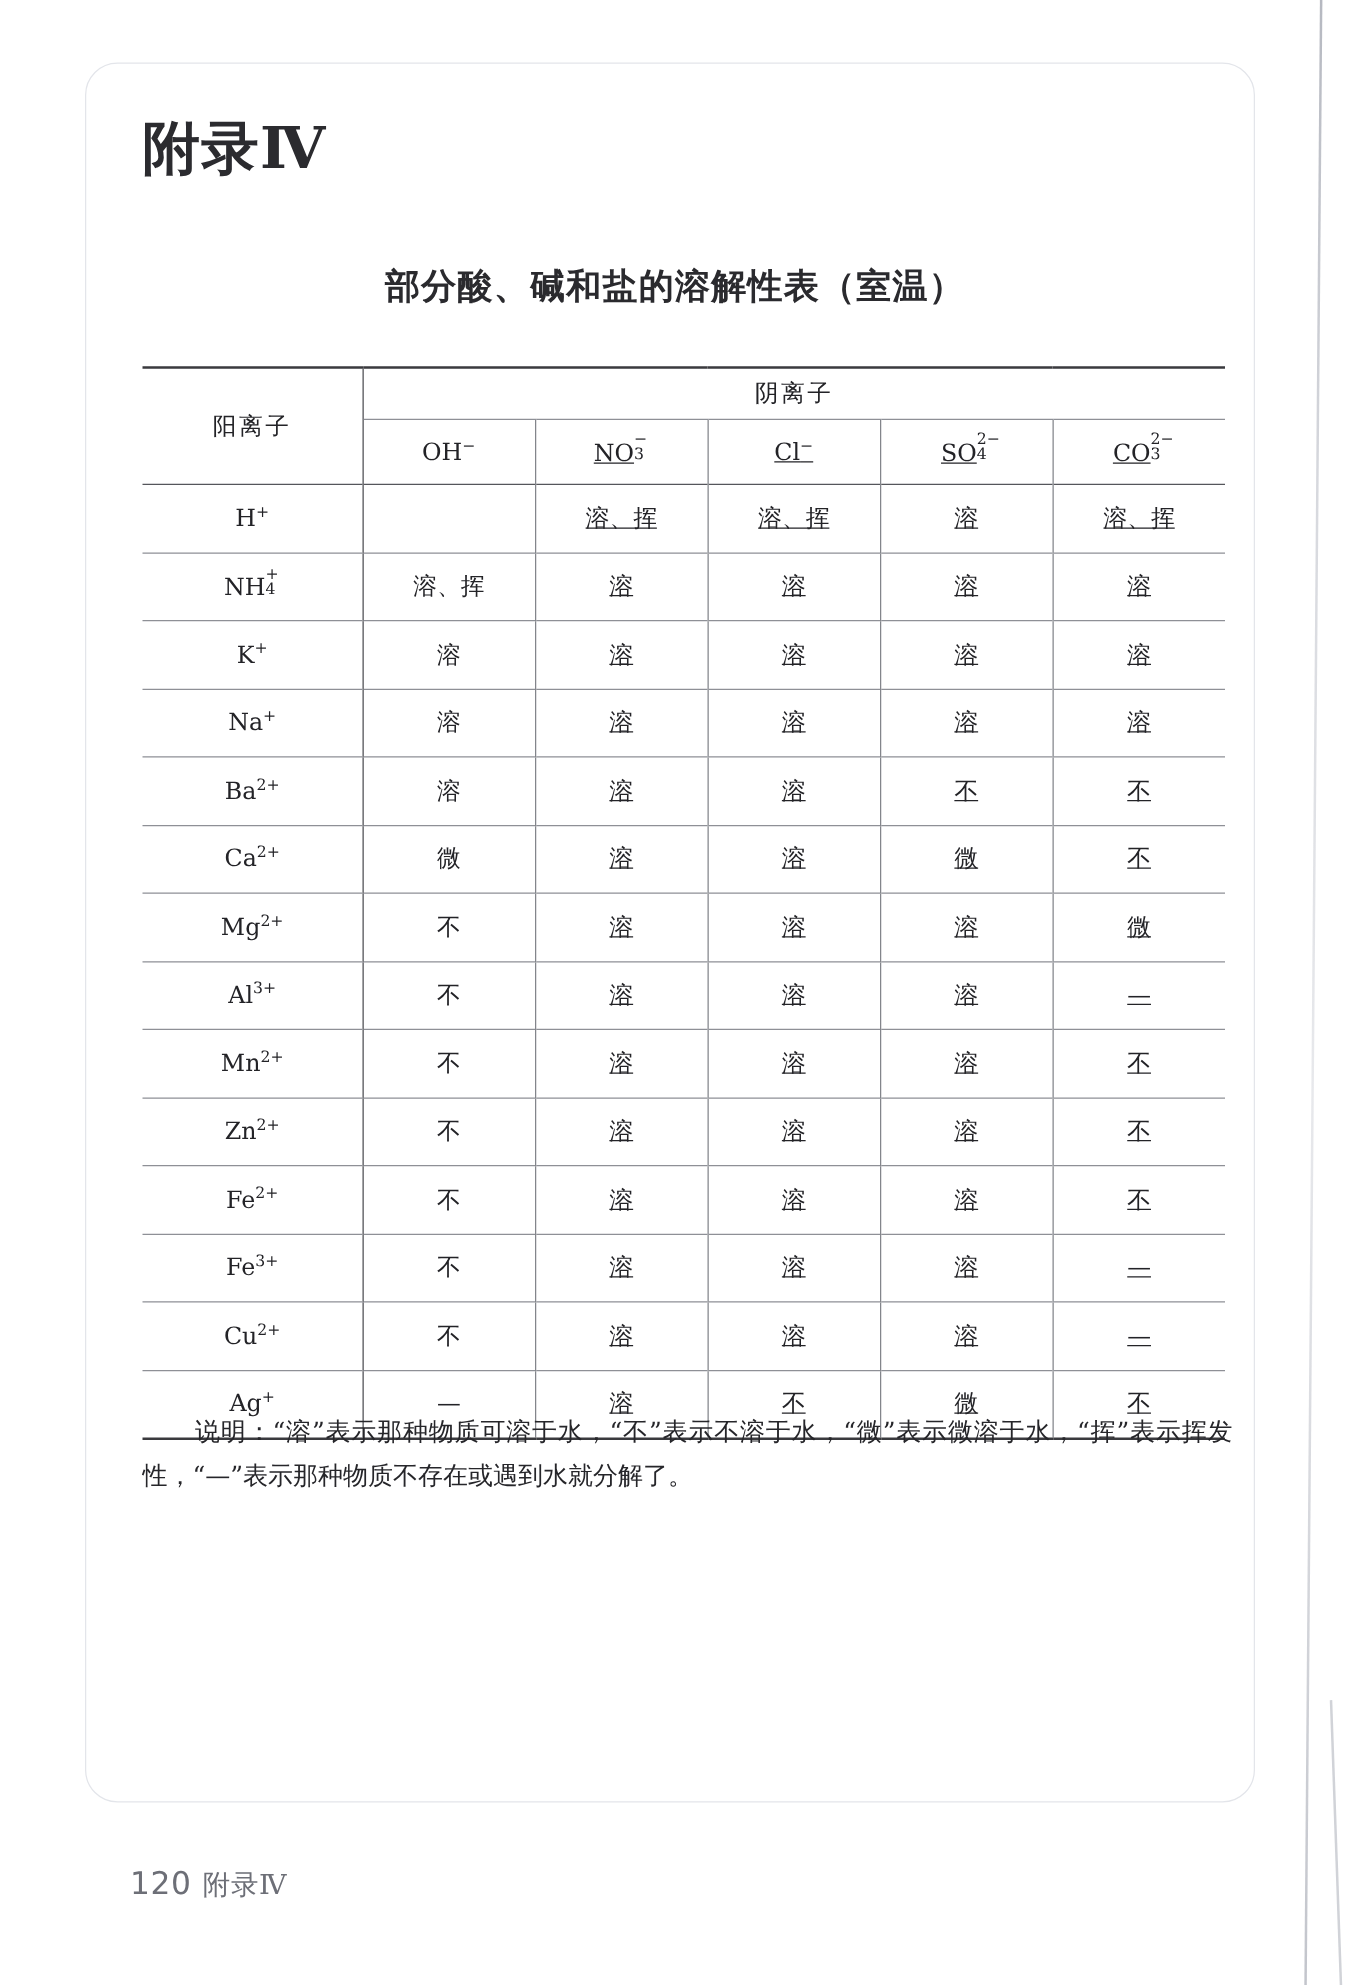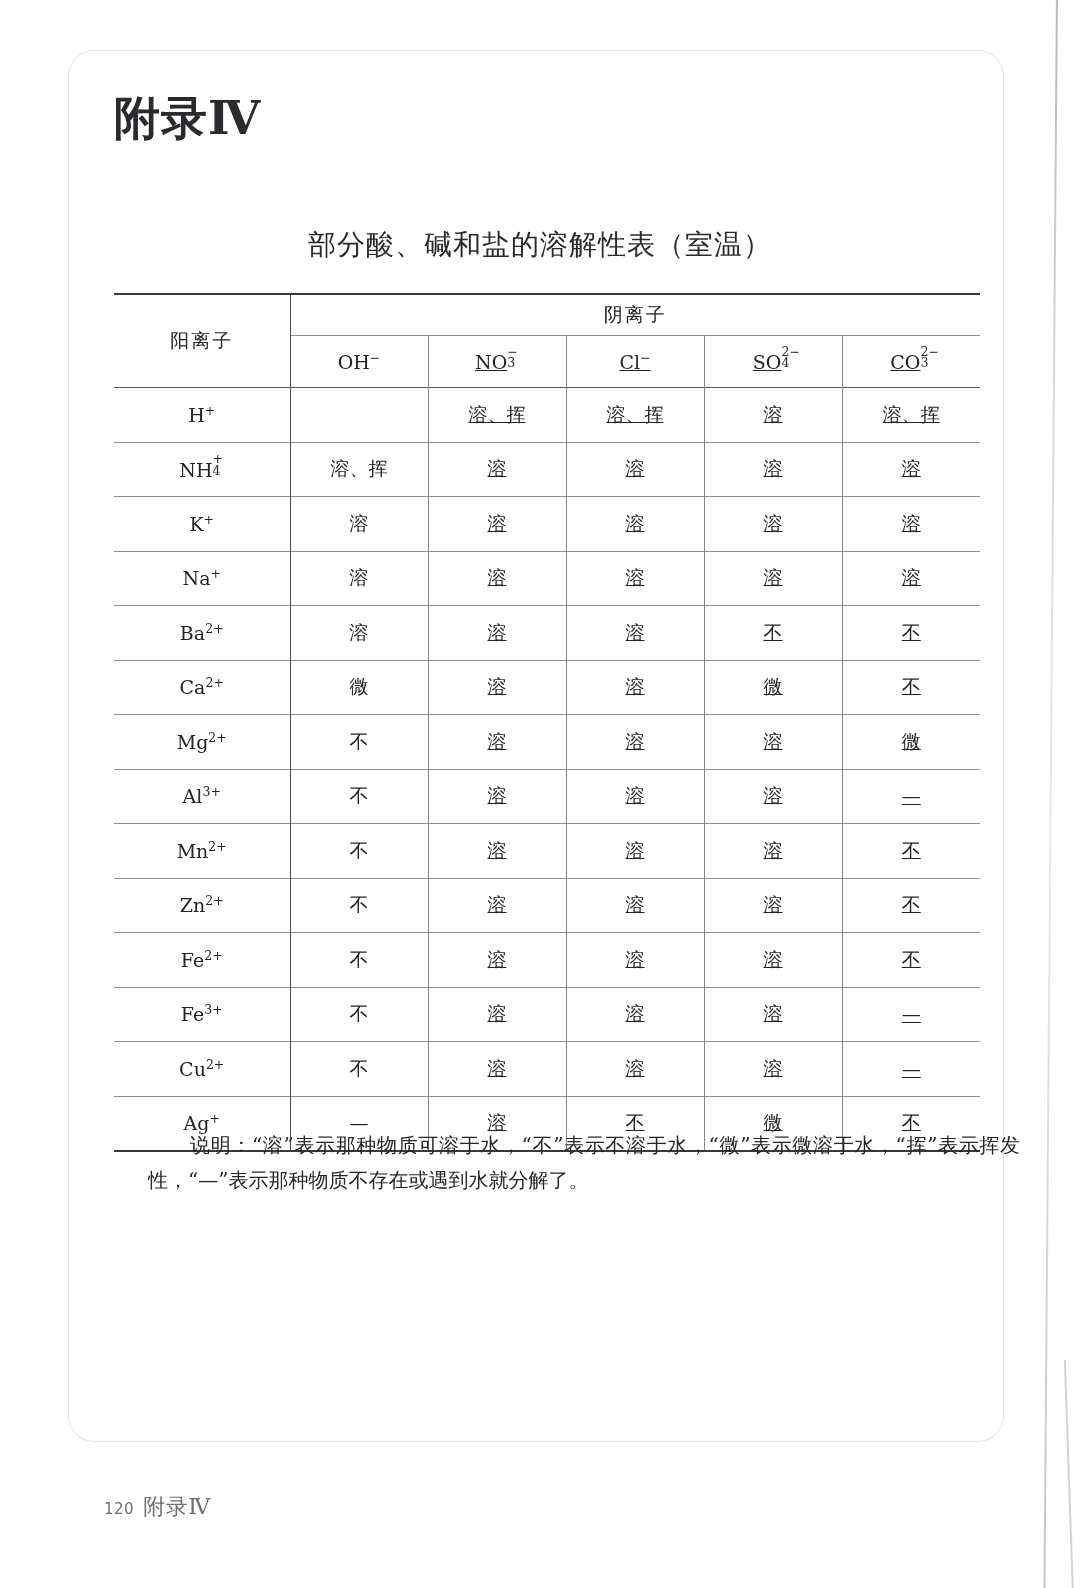--- a/index.html
+++ b/index.html
@@ -77,25 +77,24 @@
   }
 
   
   .table-title {
     position: absolute;
     left: 0;
     top: 210px;
     width: 1080px;
     text-align: center;
     font-size: 28px;
-    font-weight: 400;
+    font-weight: 700;
     color: #2a2a2e;
     letter-spacing: 1px;
     white-space: nowrap;
-    margin-top: 16px;
   }
 
   
   .sol-table-wrap {
     position: absolute;
     left: 114px;
     top: 293px;
     width: 866px;
   }
   table.sol {
@@ -181,37 +180,36 @@
   .note {
     position: absolute;
     left: 114px;
     top: 1128px;
     width: 872px;
     font-size: 20px;
     line-height: 1.75;
     color: #26262a;
     text-align: justify;
     text-justify: inter-ideograph;
-    margin-left: 34px;
   }
   .note .indent { padding-left: 2.1em; display: inline; }
 
   
   .footer {
     position: absolute;
     left: 104px;
     top: 1492px;
     font-size: 22px;
     color: #6d6f77;
     letter-spacing: 0.5px;
     white-space: nowrap;
   }
   .footer .pnum {
     font-family: "DejaVu Sans", "Liberation Sans", sans-serif;
-    font-size: 15px;
+    font-size: 25px;
     margin-right: 9px;
   }
 </style>
 </head>
 <body>
 
 <div class="scan-edge"></div>
 <div class="scan-edge2"></div>
 
 <div class="page-card"></div>

